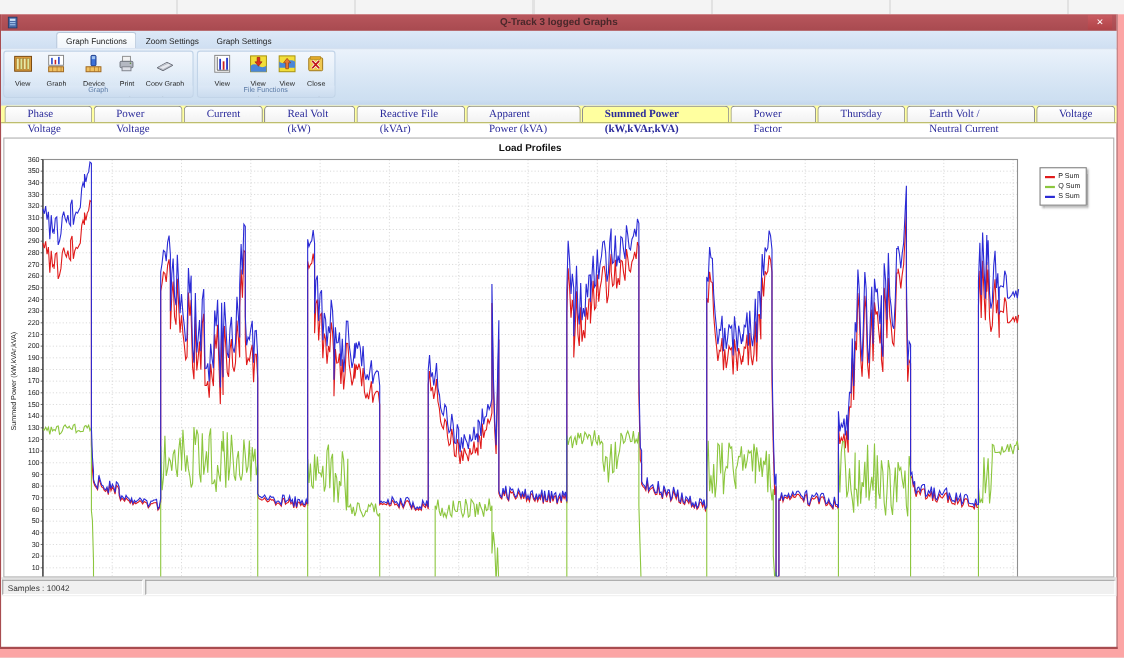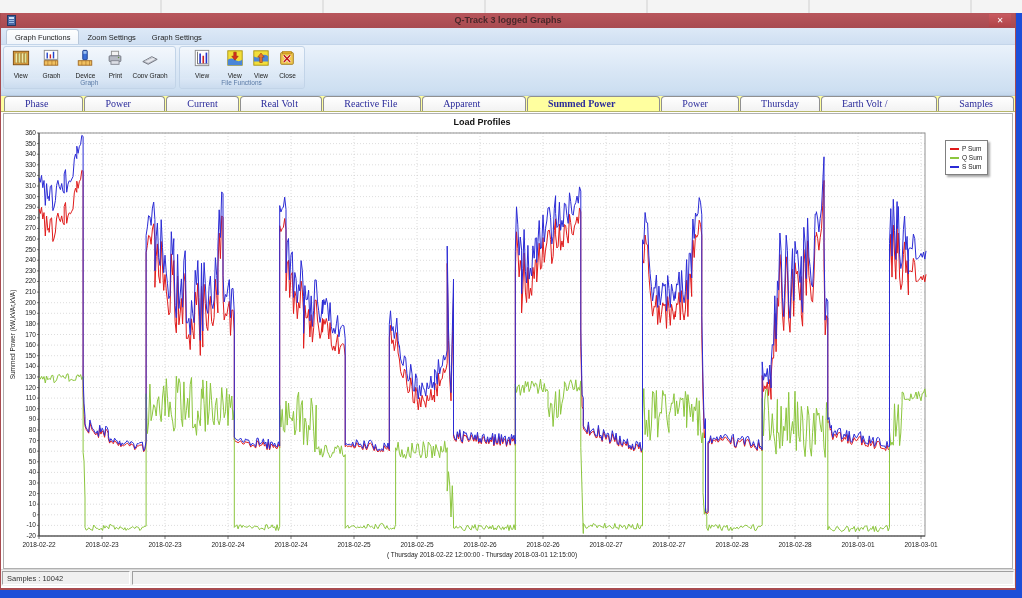--- a/index.html
+++ b/index.html
@@ -1,18 +1,18 @@
 <!DOCTYPE html>
 <html><head>
 <meta charset="utf-8">
 <style>
   * { margin:0; padding:0; box-sizing:border-box; }
   html,body { width:1022px; height:598px; overflow:hidden;
     font-family:"Liberation Sans","DejaVu Sans",sans-serif; background:#e9e9e9; }
-  #stage { position:relative; width:1022px; height:598px; background:#1d4ed8;text-decoration:underline; }
+  #stage { position:relative; width:1022px; height:598px; background:#fca5a5;text-decoration:underline; }
 
   
   .desktop-top { position:absolute; left:0; top:0; width:1022px; height:13px;
     background:repeating-linear-gradient(90deg,#f4f4f4 0 160px,#e2e2e2 160px 162px); }
 
   .window { position:absolute; left:0; top:13px; width:1016px; height:577px;
     background:#fff; border-left:1px solid #a84c50; border-right:1px solid #a84c50;
     border-bottom:2px solid #a84c50; }
 
   .titlebar { height:15px; background:linear-gradient(#b8565c,#a84a50);
@@ -22,21 +22,21 @@
     font-size:9px; font-weight:bold; color:#4a282b; line-height:15px; }
   .titlebar .close { position:absolute; right:4px; top:1px; width:22px; height:13px;
     display:flex; align-items:center; justify-content:center;
     background:linear-gradient(#c85a60,#b04348); color:#fff; font-size:8px; line-height:1; }
 
   
   .ribbon-tabs { height:17px; background:linear-gradient(#dde9f7,#cfdff2);
     border-bottom:1px solid #c3d5ea; display:flex; align-items:flex-end; padding-left:5px; }
   .ribbon-tab { font-size:7.5px; color:#1e1e1e; padding:3px 8px 2px 8px; }
   .ribbon-tab.active { background:linear-gradient(#fdfefe,#f0f5fb);
-    border:1px solid #b9c8da; border-bottom:none; border-radius:3px 3px 0 0; }
+    border:1px solid #b9c8da; border-bottom:none; border-radius:3px 3px 0 0;margin-left:45px; }
   .ribbon-body { height:45px; background:linear-gradient(#eaf2fb,#d8e6f5 60%,#cddff1);
     display:flex; padding:1px 2px; }
   .ribbon-group { position:relative; border:1px solid #c2d4e8; border-radius:3px;
     margin-right:3px; padding:1px 3px 11px 3px; display:flex; align-items:flex-start;
     background:linear-gradient(rgba(255,255,255,.45),rgba(255,255,255,0)); }
   .ribbon-group-label { position:absolute; left:0; right:0; bottom:0; height:10px;
     font-size:6.5px; color:#5a7aa6; text-align:center; line-height:10px;
     background:linear-gradient(#dcE8f6,#cbdcef); border-radius:0 0 3px 3px; }
   .ribbon-btn { display:flex; flex-direction:column; align-items:center;
     padding:1px 3px; margin:0 1px; border-radius:2px; }
@@ -49,21 +49,21 @@
   
   .chart-tabs { height:16px; background:#ffff9f; border-bottom:1px solid #b6b66a;
     display:flex; align-items:flex-end; padding-left:3px; }
   .chart-tab { font-family:"Liberation Serif","DejaVu Serif",serif; font-size:10px;
     color:#2b2b9b; background:linear-gradient(#ffffff,#f2f2f2);
     border:1px solid #909090; border-bottom:none; border-radius:4px 4px 0 0;
     padding:0 20px; margin-right:1px; line-height:14px; height:15px; }
   .chart-tab.selected { background:#ffff9f; font-weight:bold; }
 
   
-  .chart-panel { position:relative; height:456px; margin:1px 2px 0 2px;
+  .chart-panel { position:relative; height:400px; margin:13px 2px 0 2px;
     border:1px solid #b0b0b0; background:#fff; overflow:hidden; }
   .chart-panel svg { position:absolute; left:0; top:0; }
   .legend { position:absolute; left:941px; top:26px; background:#fff;
     border:1px solid #808080; box-shadow:2px 2px 2px rgba(0,0,0,.35);
     padding:3px 5px 3px 4px; }
   .legend-item { display:flex; align-items:center; height:9px; }
   .legend-swatch { width:9px; height:2px; margin-right:3px; }
   .legend-label { font-size:6.5px; color:#222; white-space:nowrap; }
   .watermark { position:absolute; left:830px; top:422px; color:#a9a9a9; opacity:.8;
     pointer-events:none; }
@@ -209,21 +209,21 @@
         <span class="chart-tab">Phase Voltage</span>
         <span class="chart-tab">Power Voltage</span>
         <span class="chart-tab">Current</span>
         <span class="chart-tab">Real Volt (kW)</span>
         <span class="chart-tab">Reactive File (kVAr)</span>
         <span class="chart-tab">Apparent Power (kVA)</span>
         <span class="chart-tab selected">Summed Power (kW,kVAr,kVA)</span>
         <span class="chart-tab">Power Factor</span>
         <span class="chart-tab">Thursday</span>
         <span class="chart-tab">Earth Volt / Neutral Current</span>
-        <span class="chart-tab">Samples</span>
+        <span class="chart-tab">Voltage</span>
       </div>
 
     <div class="chart-panel">
       <svg id="chart-svg" width="1010" height="454" viewBox="0 0 1010 454">
           <path d="M35 422.0H921M35 411.4H921M35 400.8H921M35 390.2H921M35 379.6H921M35 369.0H921M35 358.4H921M35 347.8H921M35 337.2H921M35 326.6H921M35 315.9H921M35 305.3H921M35 294.7H921M35 284.1H921M35 273.5H921M35 262.9H921M35 252.3H921M35 241.7H921M35 231.1H921M35 220.5H921M35 209.9H921M35 199.3H921M35 188.7H921M35 178.1H921M35 167.5H921M35 156.9H921M35 146.3H921M35 135.7H921M35 125.1H921M35 114.4H921M35 103.8H921M35 93.2H921M35 82.6H921M35 72.0H921M35 61.4H921M35 50.8H921M35 40.2H921M35 29.6H921M35 19.0H921M35.0 19V422M98.0 19V422M161.0 19V422M224.0 19V422M287.0 19V422M350.0 19V422M413.0 19V422M476.0 19V422M539.0 19V422M602.0 19V422M665.0 19V422M728.0 19V422M791.0 19V422M854.0 19V422M917.0 19V422" stroke="#c4c4c4" stroke-width="0.6" stroke-dasharray="1,2" fill="none"></path>
           <rect x="35" y="19" width="886" height="403" fill="none" stroke="#909090" stroke-width="1"></rect>
           <path d="M35 19V422H921" stroke="#404040" stroke-width="1.2" fill="none"></path>
           <text x="32" y="424" text-anchor="end" font-size="6.5" fill="#222">-20</text>
           <line x1="33" y1="422" x2="35" y2="422" stroke="#404040" stroke-width="0.7"></line>
           <text x="32" y="413.39473684210526" text-anchor="end" font-size="6.5" fill="#222">-10</text>

